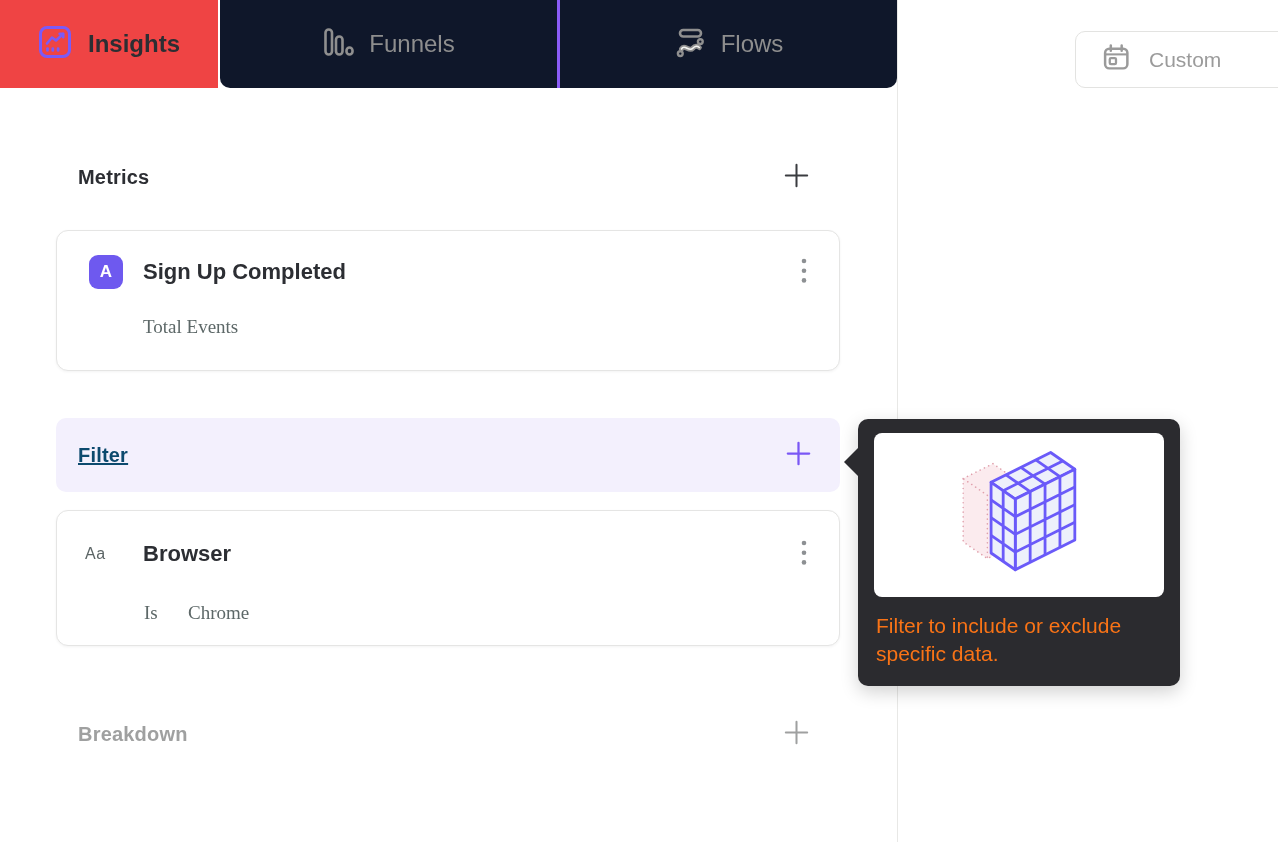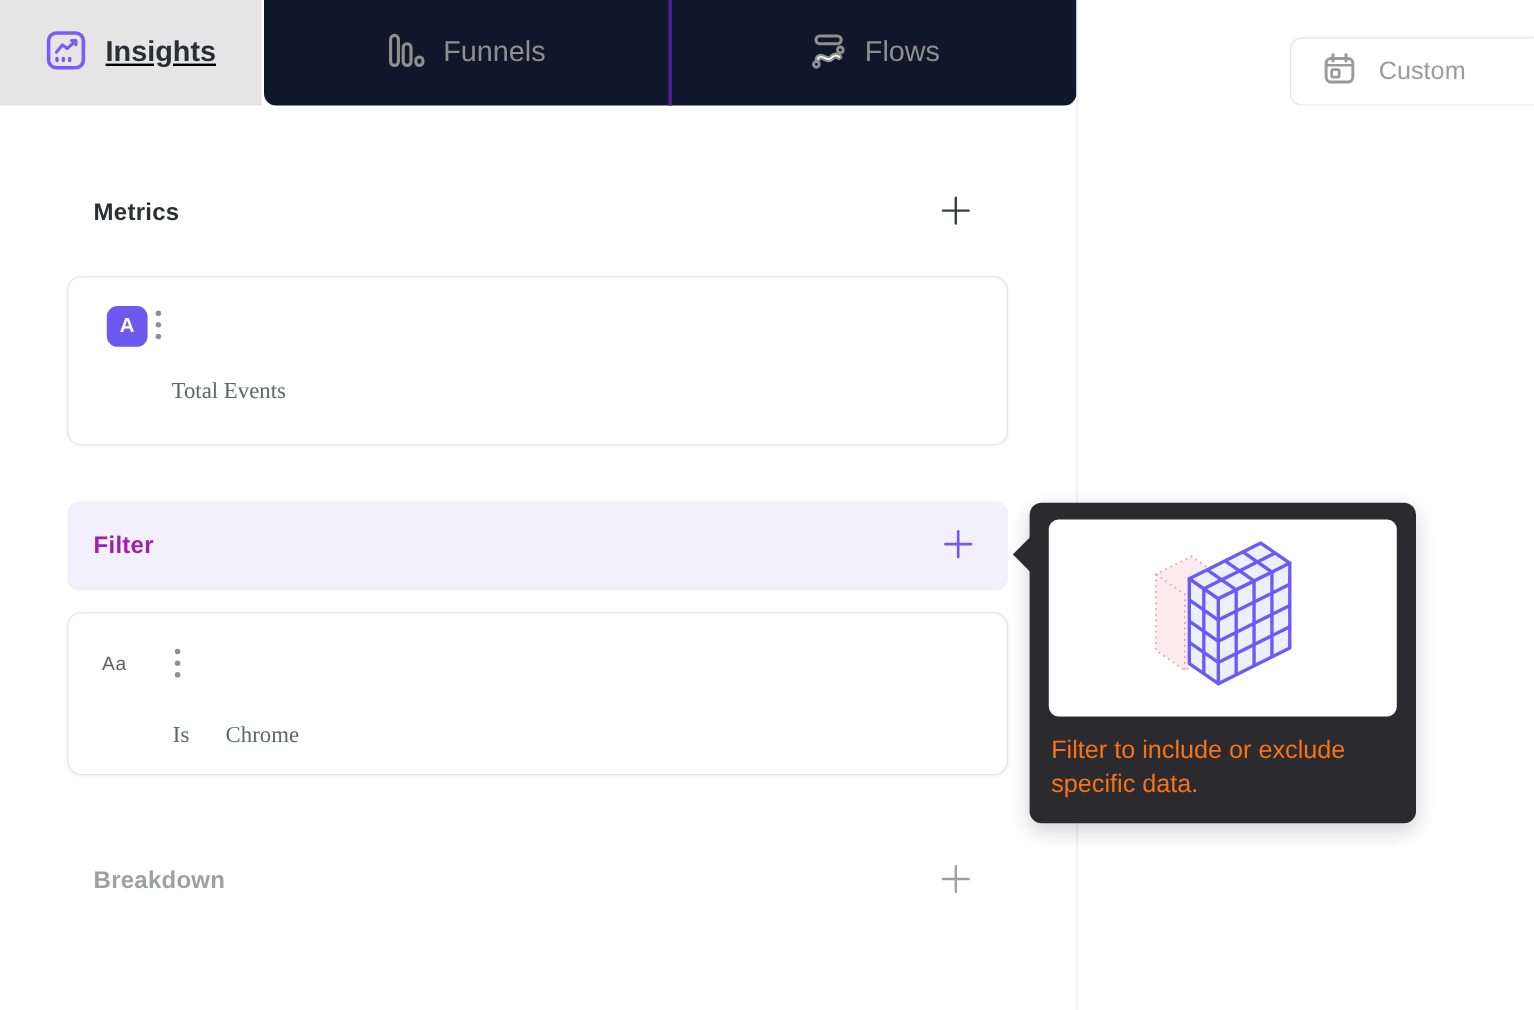--- a/index.html
+++ b/index.html
@@ -3,53 +3,52 @@
 <meta charset="utf-8">
 <style>
   * { margin:0; padding:0; box-sizing:border-box; }
   html,body { width:1278px; height:842px; }
   body { font-family:"Liberation Sans", sans-serif; background:#ffffff; overflow:hidden; }
   #app { position:relative; width:1278px; height:842px; background:#fff; overflow:hidden; }
 
   
   .tab-active{
     position:absolute; left:0; top:0; width:218px; height:88px;
-    background:#e5e5e5; display:flex; align-items:center; padding-left:38px; gap:16px;
+    background:#ef4444; display:flex; align-items:center; padding-left:38px; gap:16px;
     cursor:pointer;
-    text-decoration:underline;
   }
   .tab-active .tab-label{ font-size:24px; font-weight:600; color:#2c2e33; }
   .tab-strip{
     position:absolute; left:220px; top:0; width:677px; height:88px;
     background:#0f172a; border-radius:0 0 10px 10px; display:flex;
   }
   .tab{
     flex:1; display:flex; align-items:center; justify-content:center; gap:15px;
     cursor:pointer;
   }
-  .tab + .tab{ border-left:3px solid #4c1d95; }
+  .tab + .tab{ border-left:3px solid #8b5cf6; }
   .tab .tab-label{ font-size:24px; font-weight:500; color:#8e8e8e; }
 
   .v-divider{ position:absolute; left:897px; top:0; width:1px; height:842px; background:#e8e8e6; }
 
   
   .custom-btn{
     position:absolute; left:1075px; top:31px; width:242px; height:57px;
     background:#fff; border:1px solid #e3e3e1; border-radius:10px;
     display:flex; align-items:center; padding-left:26px; gap:18px; cursor:pointer;
   }
   .custom-btn .btn-label{ font-size:21px; font-weight:500; color:#9b9b9b; }
 
   
   .section-header{
     position:absolute; left:78px; width:732px; height:32px;
     display:flex; align-items:center; justify-content:space-between;
   }
   .section-title{ font-size:20px; font-weight:700; color:#2c2e33; letter-spacing:.2px; }
-  .section-title.purple{ color:#a21caf; }
+  .section-title.purple{ color:#0c4a6e;text-decoration:underline; }
   .section-title.muted{ color:#9fa0a0; }
   .plus-btn{ width:28px; height:28px; display:flex; align-items:center; justify-content:center; cursor:pointer; background:none; border:none; }
 
   
   .card{
     position:absolute; left:56px; width:784px; background:#fff;
     border:1px solid #e5e5e4; border-radius:12px;
     box-shadow:0 1px 3px rgba(0,0,0,.05); cursor:pointer;
   }
   .card-row1{ position:absolute; left:32px; right:26px; top:24px; height:34px; display:flex; align-items:center; }
@@ -153,20 +152,21 @@
         <svg width="27" height="27" viewBox="0 0 24 24">
             <path d="M12 2.5 V21.5 M2.5 12 H21.5" stroke="#3a3c40" stroke-width="1.8" stroke-linecap="round"></path>
           </svg>
       </span>
     </button>
   </div>
 
   <div class="card" style="top:230px; height:141px;">
     <div class="card-row1">
       <span class="series-badge">A</span>
+      <span class="card-title">Sign Up Completed</span>
       <button class="kebab-btn">
         <span>
           <svg width="6" height="28" viewBox="0 0 6 28" fill="#8d9093">
             <circle cx="3" cy="4" r="2.3"></circle>
               <circle cx="3" cy="13.7" r="2.3"></circle>
               <circle cx="3" cy="23.4" r="2.3"></circle>
           </svg>
         </span>
       </button>
     </div>
@@ -180,20 +180,21 @@
         <svg width="27" height="27" viewBox="0 0 24 24">
             <path d="M12 2.5 V21.5 M2.5 12 H21.5" stroke="#7a57f5" stroke-width="2" stroke-linecap="round"></path>
           </svg>
       </span>
     </button>
   </div>
 
   <div class="card" style="top:510px; height:136px;">
     <div class="card-row1" style="left:28px; top:26px;">
       <span class="aa-glyph">Aa</span>
+      <span class="card-title browser-title" style="margin-left:4px;">Browser</span>
       <button class="kebab-btn">
         <span>
           <svg width="6" height="28" viewBox="0 0 6 28" fill="#8d9093">
             <circle cx="3" cy="4" r="2.3"></circle>
               <circle cx="3" cy="13.7" r="2.3"></circle>
               <circle cx="3" cy="23.4" r="2.3"></circle>
           </svg>
         </span>
       </button>
     </div>

